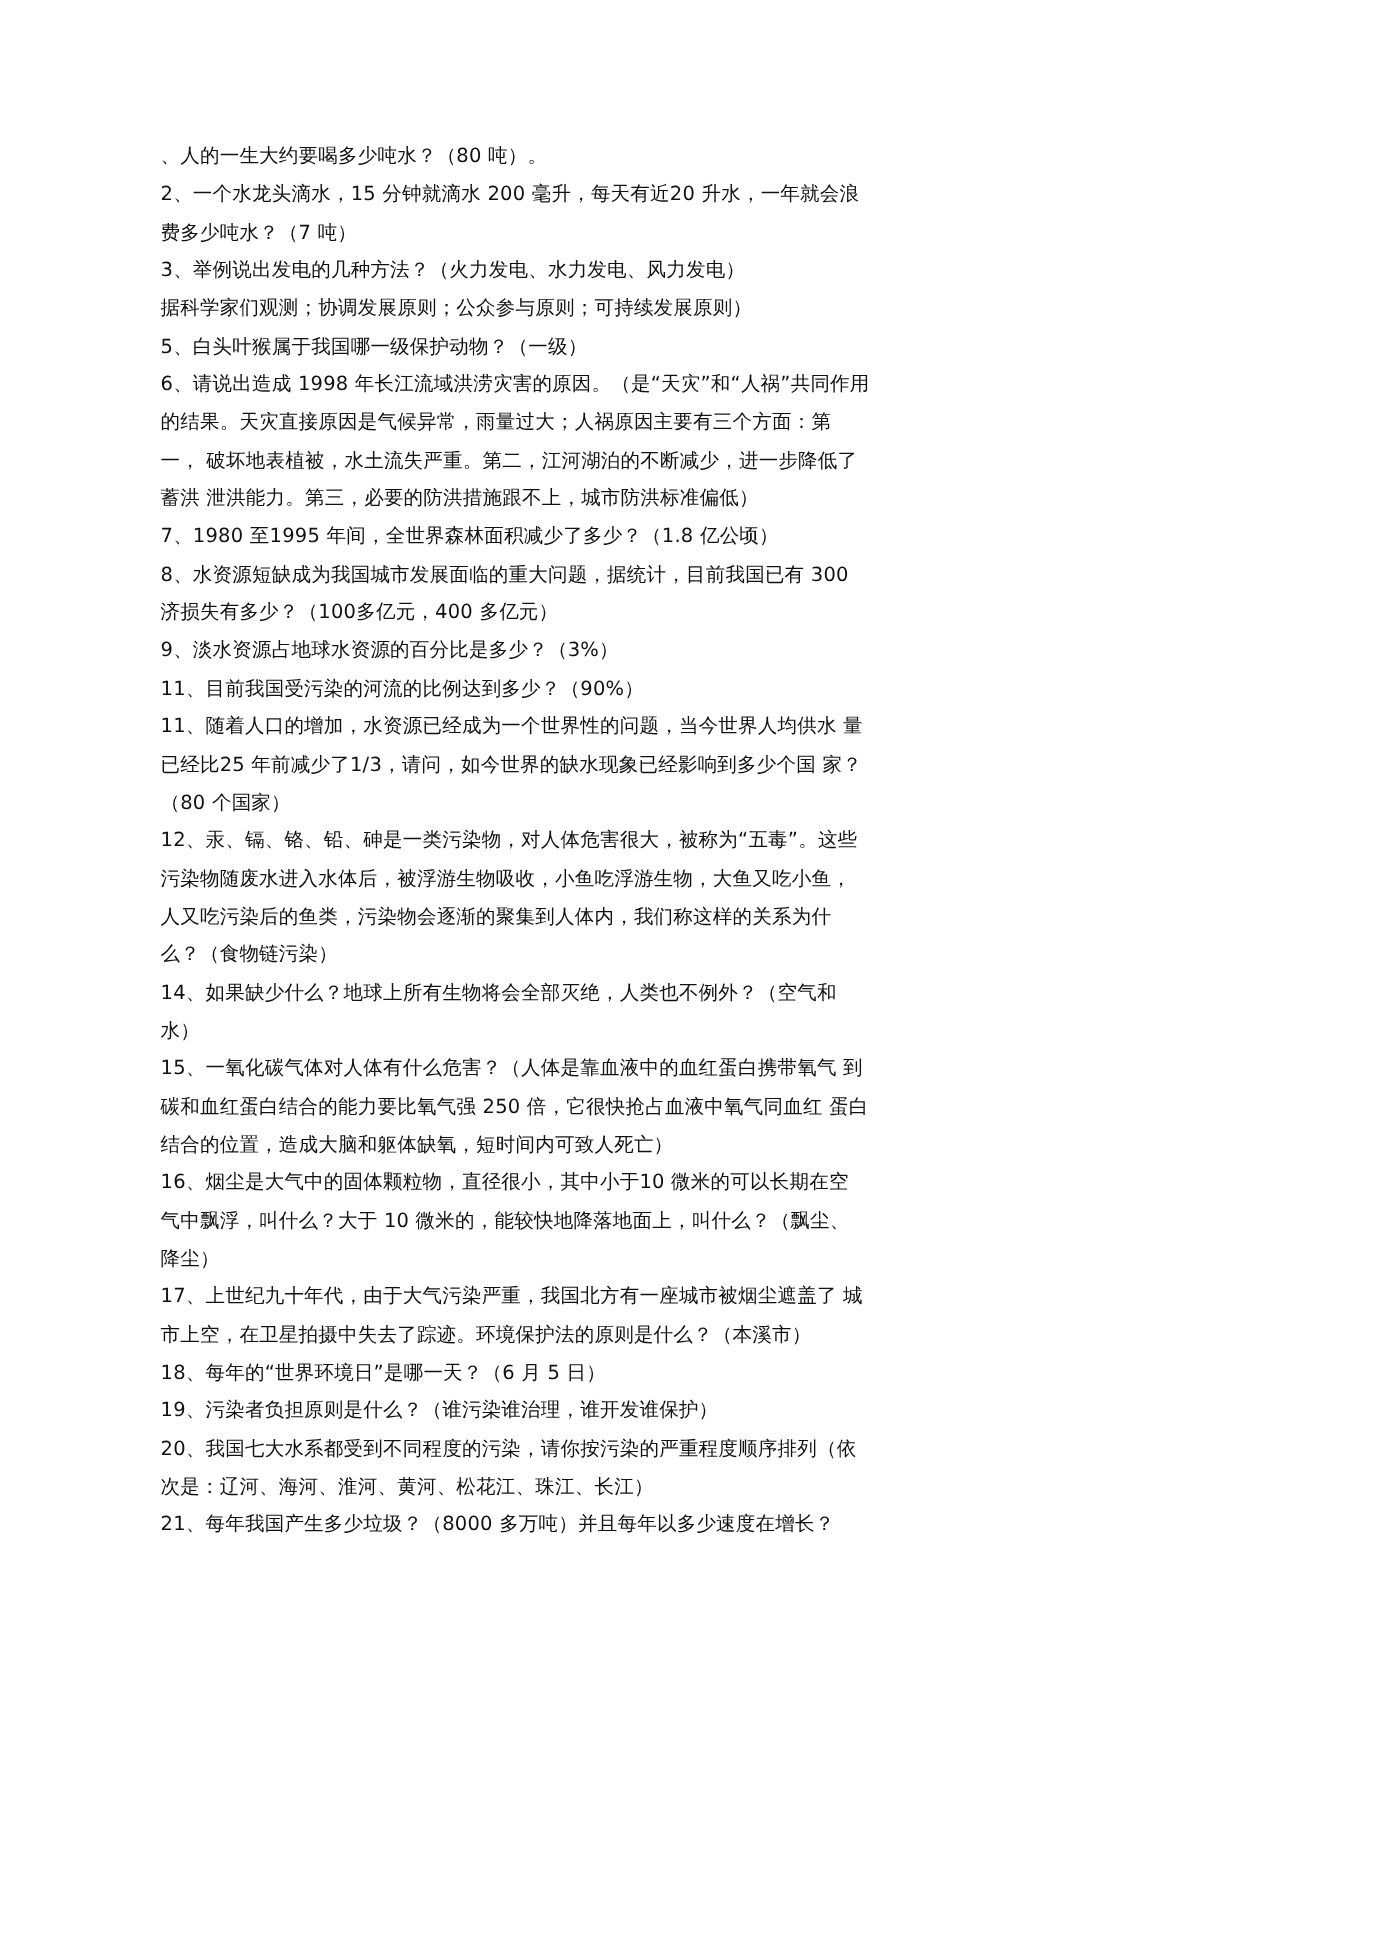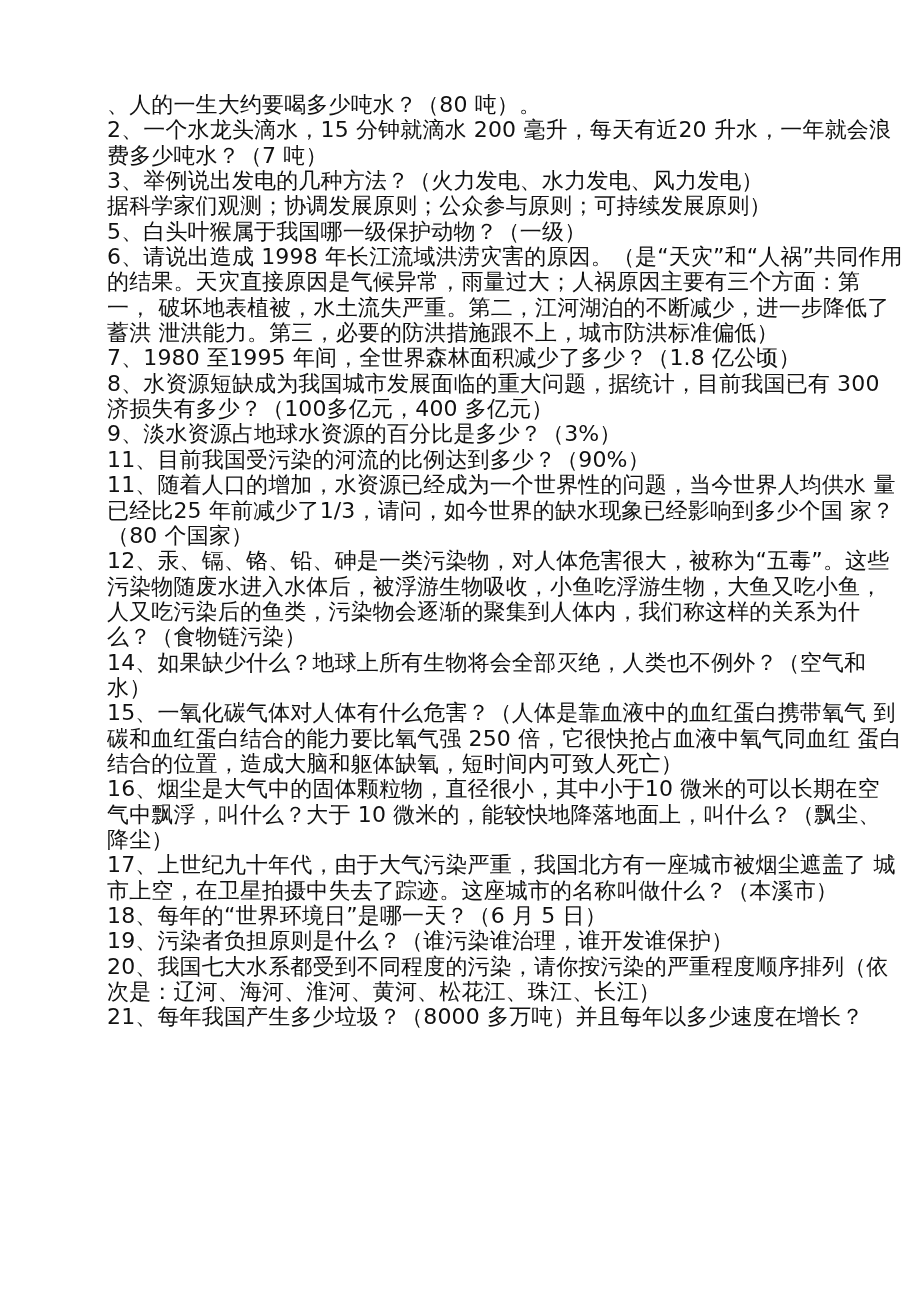--- a/index.html
+++ b/index.html
@@ -29,21 +29,21 @@
       top: 92px;
       width: 700px;
     }
     .qa {
       margin: 0;
     }
     .line {
       display: block;
       height: 25.35px;
       line-height: 25.35px;
-      font-size: 22px;
+      font-size: 13px;
       white-space: nowrap;
       letter-spacing: 0.15px;
     }
   </style>
 </head>
 <body>
 
 <div class="page">
   <div class="content">
 
@@ -118,21 +118,21 @@
     </div>
 
     <div class="qa">
       <span class="line">16、烟尘是大气中的固体颗粒物，直径很小，其中小于10 微米的可以长期在空</span>
       <span class="line">气中飘浮，叫什么？大于 10 微米的，能较快地降落地面上，叫什么？（飘尘、</span>
       <span class="line">降尘）</span>
     </div>
 
     <div class="qa">
       <span class="line">17、上世纪九十年代，由于大气污染严重，我国北方有一座城市被烟尘遮盖了 城</span>
-      <span class="line">市上空，在卫星拍摄中失去了踪迹。这座城市的名称叫做什么？（本溪市）</span>
+      <span class="line">市上空，在卫星拍摄中失去了踪迹。环境保护法的原则是什么？（本溪市）</span>
     </div>
 
     <div class="qa">
       <span class="line">18、每年的“世界环境日”是哪一天？（6 月 5 日）</span>
     </div>
 
     <div class="qa">
       <span class="line">19、污染者负担原则是什么？（谁污染谁治理，谁开发谁保护）</span>
     </div>
 

